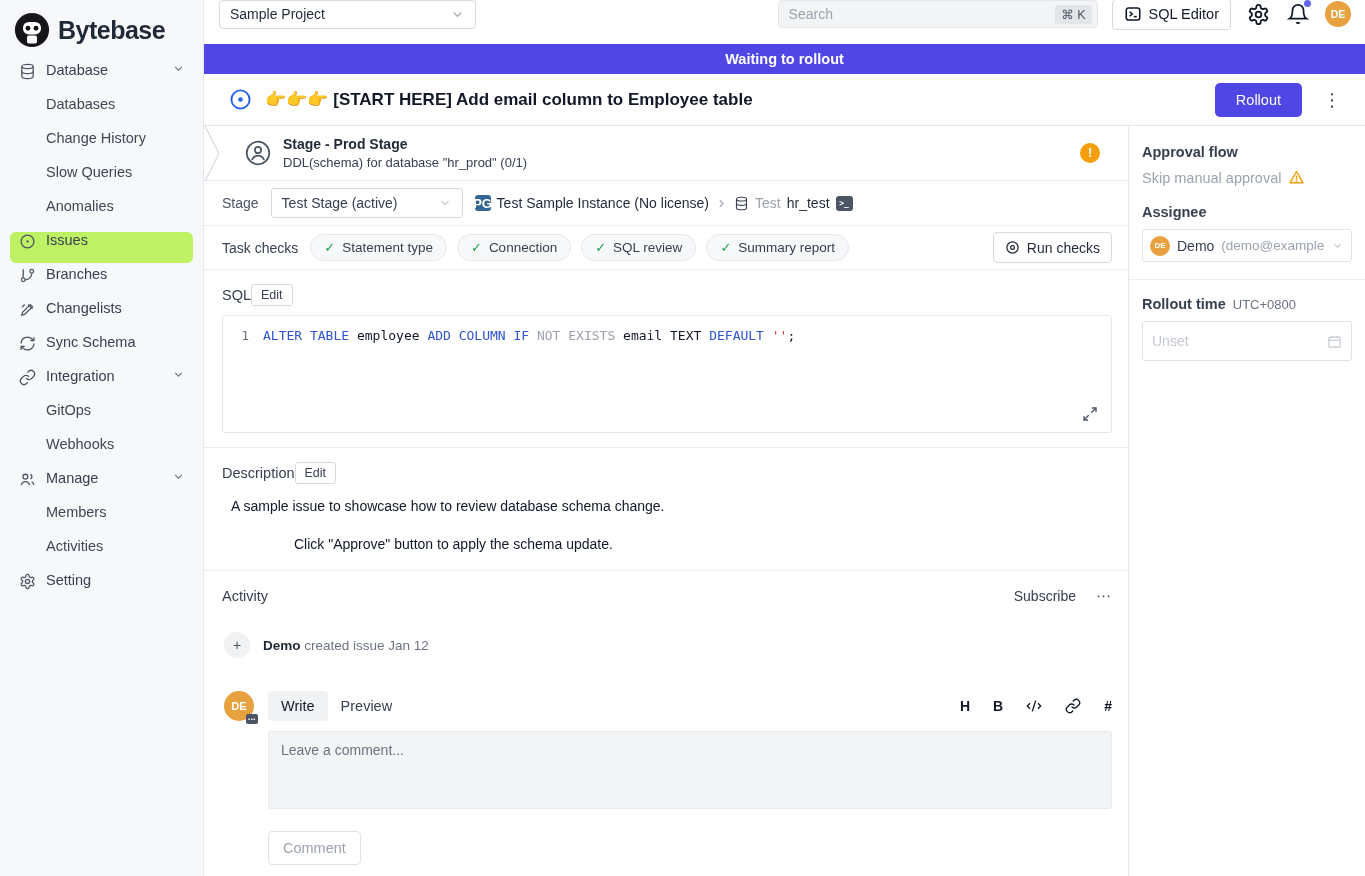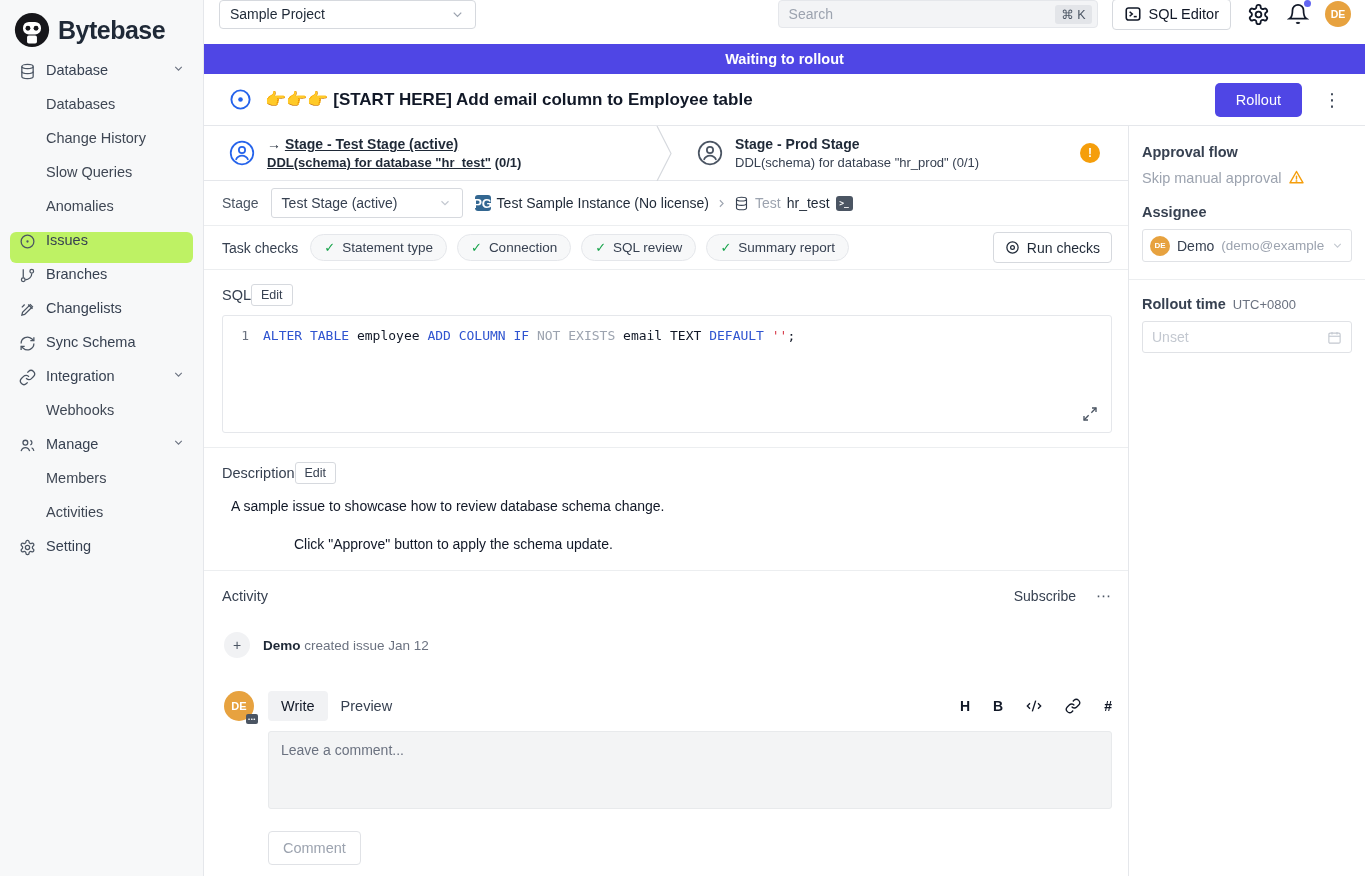--- a/index.html
+++ b/index.html
@@ -122,21 +122,21 @@
   .right-panel { width:237px; min-width:237px; border-left:1px solid #e5e7eb; padding:18px 13px 0 13px; }
   .rp-label { font-weight:bold; color:#374151; font-size:14.5px; }
   .rp-muted-row { margin-top:9px; display:flex; align-items:flex-end; gap:7px; color:#9ca3af; font-size:14.5px; }
   .assignee-select { margin-top:9px; height:33px; border:1px solid #e0e2e6; border-radius:3px; display:flex; align-items:center; gap:7px; padding:0 7px; cursor:pointer; overflow:hidden; }
   .assignee-select .avatar { width:20px; height:20px; font-size:8px; }
   .assignee-name { color:#374151; white-space:nowrap; }
   .assignee-email { color:#9ca3af; font-size:13.5px; white-space:nowrap; overflow:hidden; flex:1; }
   .rp-divider { border-top:1px solid #eceef0; margin:17px -13px 0 -13px; }
   .rollout-time-row { margin-top:16px; display:flex; align-items:baseline; gap:7px; }
   .tz { color:#6b7280; font-size:13px; font-weight:normal; }
-  .unset-input { margin-top:9px; height:32px; border:1px solid #e0e2e6; border-radius:3px; display:flex; align-items:center; justify-content:space-between; padding:0 9px; color:#c3c8d0; cursor:pointer; }
+  .unset-input { margin-top:9px; height:40px; border:1px solid #e0e2e6; border-radius:3px; display:flex; align-items:center; justify-content:space-between; padding:0 9px; color:#c3c8d0; cursor:pointer; }
   .cal-ic { color:#c3c8d0; }
 </style>
 </head>
 <body>
 
 <div class="app">
 
   <aside class="sidebar">
     <div class="logo">
       <span>
@@ -227,20 +227,23 @@
             <path d="M14 11a5 5 0 0 0-7.54-.54l-3 3a5 5 0 0 0 7.07 7.07l1.71-1.71"></path>
           </svg>
         </span>
       <span class="lbl">Integration</span>
       <span class="chev">
           <svg class="s" width="13" height="13" viewBox="0 0 24 24" fill="none" stroke="currentColor" stroke-width="2">
             <path d="M6 9l6 6 6-6"></path>
           </svg>
         </span>
     </div>
+    <div class="nav-item child">
+        <span class="lbl">GitOps</span>
+      </div>
     <div class="nav-item child">
         <span class="lbl">Webhooks</span>
       </div>
     <div class="nav-item">
       <span class="ic">
           <svg class="s" width="17" height="17" viewBox="0 0 24 24" fill="none" stroke="currentColor" stroke-width="1.8">
             <circle cx="9" cy="8" r="3.4"></circle>
             <path d="M3 20c.9-3.2 3.2-5 6-5s5.1 1.8 6 5"></path>
             <path d="M16 4.8a3.4 3.4 0 0 1 0 6.4"></path>
             <path d="M17.8 15.2c1.7.7 2.8 2.3 3.2 4.3"></path>
@@ -327,33 +330,20 @@
       <h1 class="issue-title">👉👉👉 [START HERE] Add email column to Employee table</h1>
       <button class="rollout-btn">Rollout</button>
       <span class="kebab">⋮</span>
     </div>
 
     <div class="content">
 
       <div class="center-col">
 
         <div class="pipeline">
-          <div class="stage-card first">
-            <span class="stage-ic blue">
-                <svg class="s" width="26" height="26" viewBox="0 0 24 24" fill="none" stroke="currentColor" stroke-width="1.6">
-                  <circle cx="12" cy="12" r="10.4"></circle>
-                  <circle cx="12" cy="9.3" r="2.9"></circle>
-                  <path d="M6.3 18.3c1.2-2.5 3.4-3.8 5.7-3.8s4.5 1.3 5.7 3.8"></path>
-                </svg>
-              </span>
-            <div>
-              <div class="stage-line1"><span>→</span> <u>Stage - Test Stage (active)</u></div>
-              <div class="stage-line2"><u>DDL(schema) for database "hr_test"</u> <span>(0/1)</span></div>
-            </div>
-          </div>
           <div class="stage-sep">
             <svg class="s" width="16" height="55" viewBox="0 0 16 55" fill="none" stroke="#d6d9de" stroke-width="1.2">
                 <polyline points="1,0 15,27.5 1,55"></polyline>
               </svg>
           </div>
           <div class="stage-card stage2" style="flex:1;">
             <span class="stage-ic gray">
                 <svg class="s" width="26" height="26" viewBox="0 0 24 24" fill="none" stroke="currentColor" stroke-width="1.6">
                   <circle cx="12" cy="12" r="10.4"></circle>
                   <circle cx="12" cy="9.3" r="2.9"></circle>

